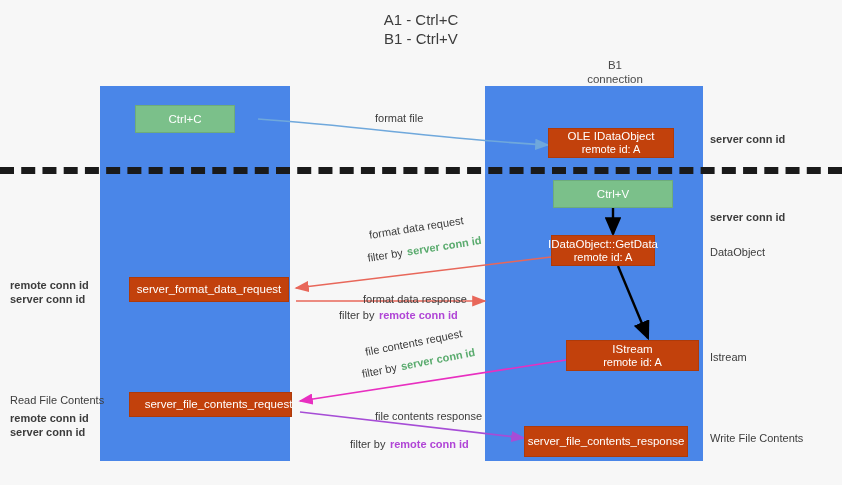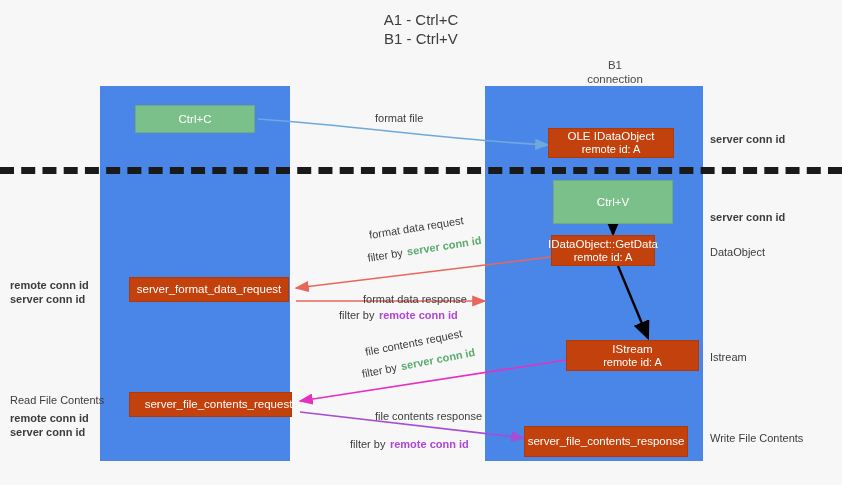--- a/index.html
+++ b/index.html
@@ -104,30 +104,30 @@
 
     <path d="M296,301 L485,301" stroke="#e8675a" stroke-width="1.6" fill="none" marker-end="url(#ar-red)"></path>
 
     <path d="M566,360 L300,401" stroke="#e82fc0" stroke-width="1.6" fill="none" marker-end="url(#ar-mag)"></path>
 
     <path d="M300,412 L524,438" stroke="#a64dd6" stroke-width="1.6" fill="none" marker-end="url(#ar-pur)"></path>
   </svg>
 
   <div class="abs divider"></div>
 
-  <div class="abs node green" style="left:135px;top:105px;width:120px;height:28px;">
+  <div class="abs node green" style="left:135px;top:105px;width:100px;height:28px;">
     <span>Ctrl+C</span>
   </div>
 
   <div class="abs node orange" style="left:548px;top:128px;width:126px;height:30px;flex-direction:column;">
     <span>OLE IDataObject</span>
     <span class="l2">remote id: A</span>
   </div>
 
-  <div class="abs node green" style="left:553px;top:180px;width:120px;height:44px;">
+  <div class="abs node green" style="left:553px;top:180px;width:120px;height:28px;">
     <span>Ctrl+V</span>
   </div>
 
   <div class="abs node orange" style="left:551px;top:235px;width:104px;height:31px;flex-direction:column;">
     <span>IDataObject::GetData</span>
     <span class="l2">remote id: A</span>
   </div>
 
   <div class="abs node orange" style="left:566px;top:340px;width:133px;height:31px;flex-direction:column;">
     <span>IStream</span>

